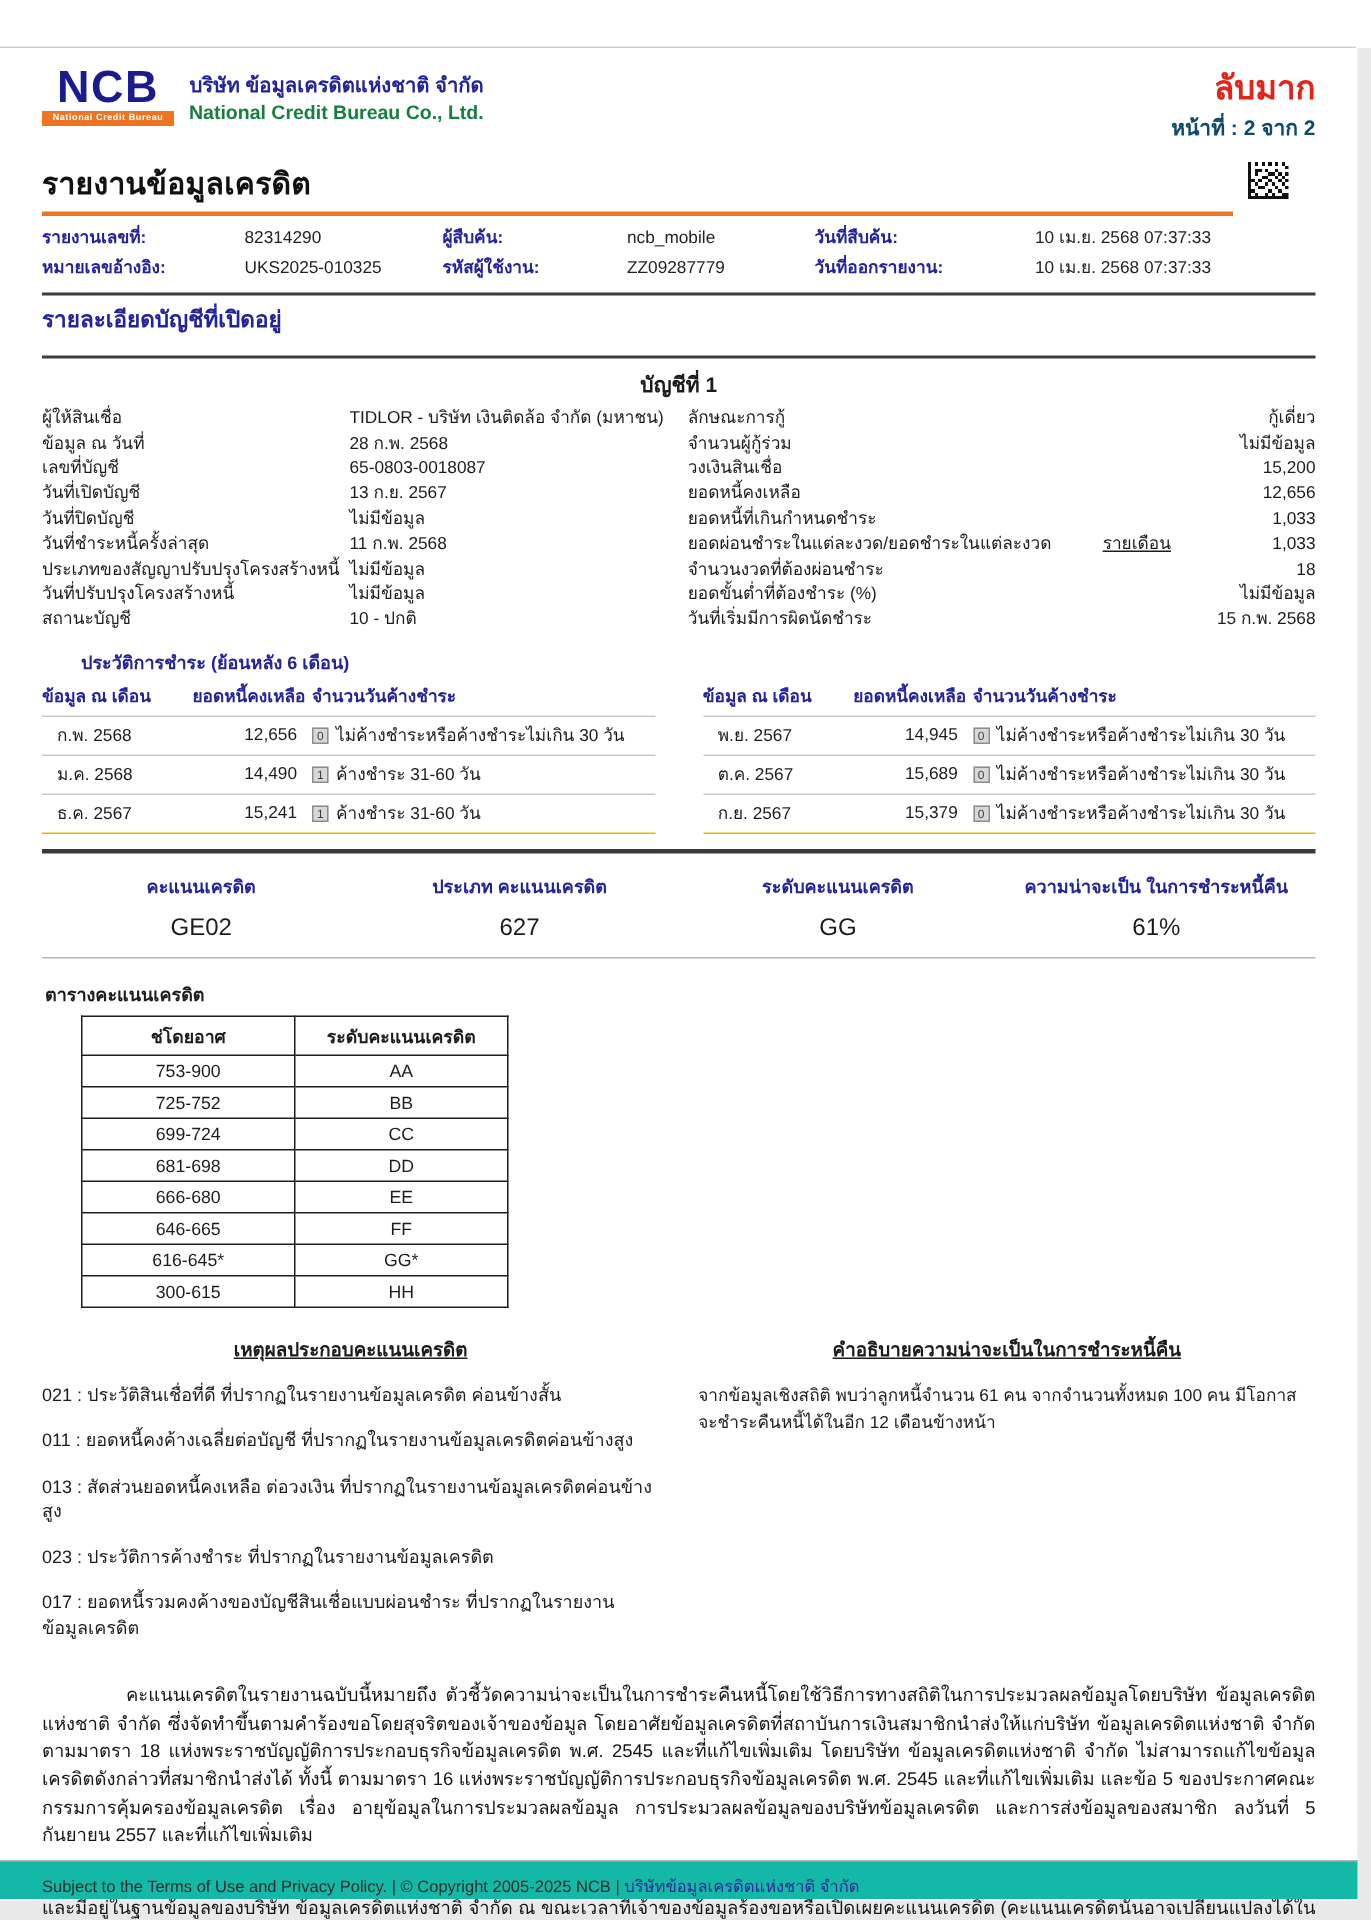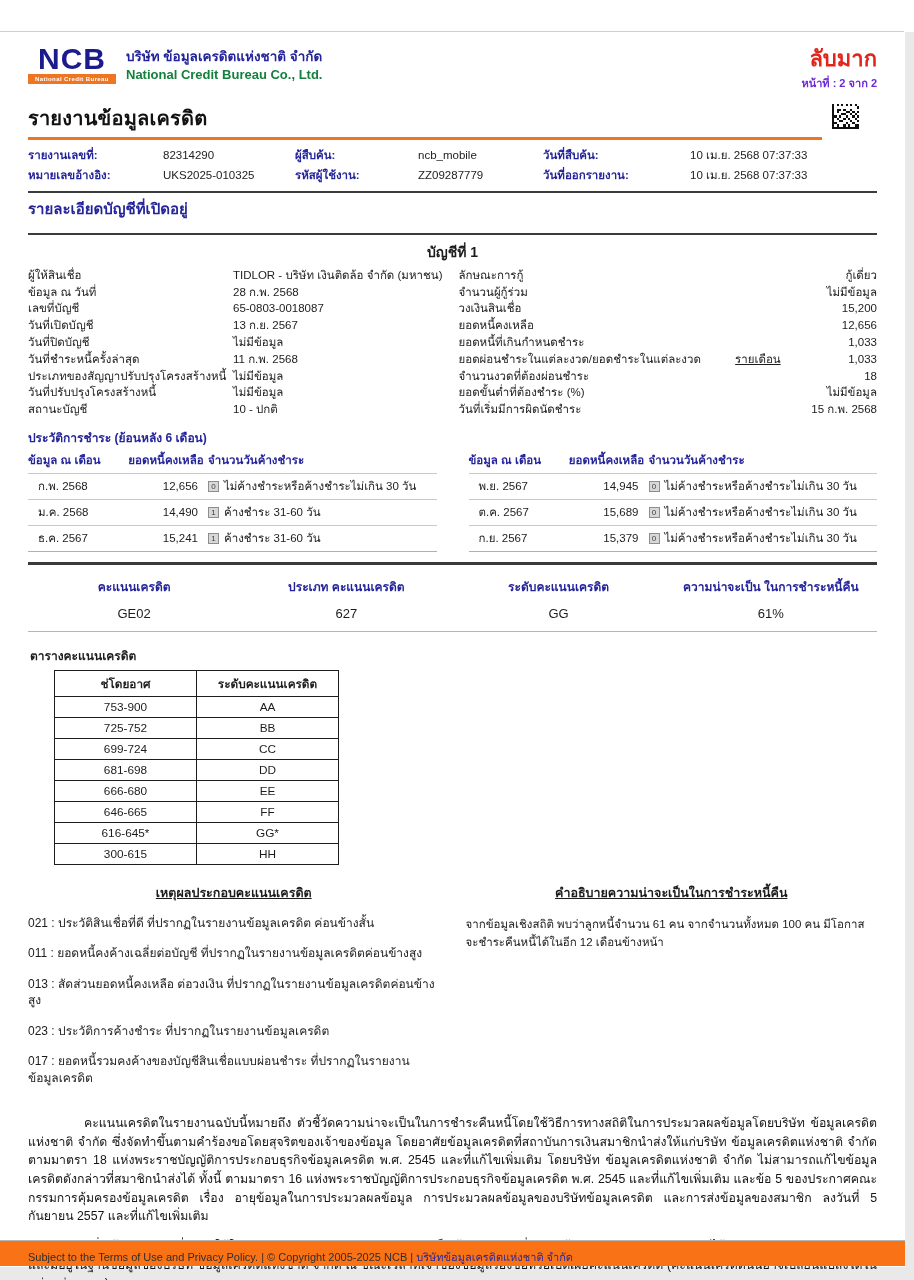--- a/index.html
+++ b/index.html
@@ -10,26 +10,26 @@
   .right-strip { position:absolute; top:32px; right:0; width:9px; bottom:0; background:#e9e9e9; }
   .bottom-strip { position:absolute; bottom:0; left:0; width:100%; height:13px; background:#e9e9e9; }
   .content { position:absolute; top:44px; left:0; width:905px; padding:0 28px 0 28px; }
 
   
   .hdr { display:flex; justify-content:space-between; align-items:flex-start; }
   .logo-block { display:flex; gap:10px; align-items:flex-start; }
   .logo { display:flex; flex-direction:column; width:88px; }
   .logo-ncb { font-size:30px; font-weight:bold; color:#1b1b8e; letter-spacing:1px; line-height:30px; text-align:center; }
   .logo-banner { background:#ee7623; color:#ffffff; font-size:6px; font-weight:bold; text-align:center; padding:2px 0; letter-spacing:.4px; }
-  .company { padding-top:3px; }
+  .company { padding-top:3px;text-align:right; }
   .co-th { color:#24249a; font-size:13.5px; font-weight:bold; line-height:1.45; }
   .co-en { color:#15803d; font-size:13px; font-weight:bold; }
   .conf-block { text-align:right; padding-top:2px; }
   .confidential { color:#e2241b; font-size:22px; font-weight:bold; line-height:1.2; }
-  .page-no { color:#6d28d9; font-size:11px; font-weight:bold; margin-top:2px;margin-left:20px; }
+  .page-no { color:#0c4a6e; font-size:14px; font-weight:bold; margin-top:2px;margin-left:20px; }
 
   
   .title-row { position:relative; margin-top:10px; }
   h1.rpt-title { font-size:20px; font-weight:bold; color:#111; letter-spacing:.2px; }
   .orange-line { height:3px; background:#ee7623; margin-top:3px; width:calc(100% - 55px); }
   .barcode { position:absolute; right:18px; top:2px; }
 
   
   .meta-grid { display:grid; grid-template-columns:135px 132px 123px 125px 147px 1fr; row-gap:3px; font-size:11.5px; margin-top:7px; line-height:1.45; }
   .meta-label { color:#24249a; font-weight:bold; }
@@ -43,58 +43,58 @@
   .account-grid { display:flex; gap:12px; font-size:11.5px; }
   .acct-col { flex:1 1 50%; }
   .acct-row { display:flex; line-height:16.8px; }
   .acct-col.left .acct-label { flex:0 0 205px; }
   .acct-col.left .acct-value { flex:1; }
   .acct-col.right .acct-label { flex:1; }
   .acct-col.right .acct-value { text-align:left; white-space:nowrap; padding-left:8px; }
   .u { text-decoration:underline;margin-left:31px; }
 
   
-  .hist-title { color:#24249a; font-weight:bold; font-size:12px; margin-top:10px; }
+  .hist-title { color:#24249a; font-weight:bold; font-size:12px; margin-top:10px;margin-left:26px; }
   .hist-tables { display:grid; grid-template-columns:1fr 1fr; column-gap:32px; margin-top:2px; }
   .hist-head, .hist-row { display:grid; grid-template-columns:96px 84px 1fr; font-size:11.5px; align-items:center; }
   .hist-head { color:#24249a; font-weight:bold; padding:2px 0 4px 0; }
   .hist-head .hh-bal { text-align:center; }
   .hist-row { border-top:1px solid #c9c9c9; padding:3.5px 0; }
   .hist-table .hist-row:last-child { border-bottom:1px solid #eab308; }
   .hr-month { padding-left:10px; }
   .hr-bal { text-align:right; padding-right:10px; }
   .hr-status { display:flex; align-items:center; gap:5px; }
   .dq { display:inline-flex; width:11px; height:11px; background:#d8d8d8; border:1px solid #8d8d8d; font-size:8px; color:#3d3d3d; align-items:center; justify-content:center; flex:0 0 11px; }
 
   .thick-line { height:3px; background:#3a3a3a; margin-top:10px; }
 
   
   .score-grid { display:grid; grid-template-columns:1fr 1fr 1fr 1fr; text-align:center; }
   .score-grid .sc-h { color:#24249a; font-weight:bold; font-size:12px; padding:12px 0 10px 0; }
-  .score-grid .sc-v { font-size:13px; padding-bottom:10px; }
+  .score-grid .sc-v { font-size:16px; padding-bottom:10px; }
   .thin-line { height:1px; background:#b5b5b5; }
 
   
   .score-table-title { font-weight:bold; font-size:12px; margin:14px 0 5px 2px; }
   table.score-table { border-collapse:collapse; margin-left:26px; }
   table.score-table th, table.score-table td { border:1.6px solid #1d1d1d; width:142px; text-align:center; font-size:11.8px; padding:3px 0; height:20px; }
   table.score-table th { font-weight:bold; }
 
   
   .reasons-row { display:grid; grid-template-columns:1fr 1fr; column-gap:26px; margin-top:18px; }
   .block-title { font-size:12.5px; font-weight:bold; text-decoration:underline; margin-bottom:12px;text-align:center; }
   .reason { font-size:12px; margin-bottom:13.5px; line-height:1.4; }
   .prob-text { font-size:11.5px; line-height:1.6; padding-right:10px; }
 
   
   .paras { margin-top:14px; }
   .paras p { font-size:12.3px; line-height:1.52; text-align:justify; text-indent:56px; margin-bottom:11px; color:#151515; }
 
   
-  .footer { position:absolute; left:0; bottom:14px; width:905px; border-top:1px solid #b5b5b5; padding:7px 28px 0 28px; font-size:11px; color:#2e2e2e; background:#f97316; }
+  .footer { position:absolute; left:0; bottom:14px; width:905px; border-top:1px solid #b5b5b5; padding:7px 28px 0 28px; font-size:11px; color:#2e2e2e; background:#14b8a6; }
   .footer-link { color:#2a2a9b; }
 </style>
 </head>
 <body>
 
 <div class="page">
   <div class="top-hairline"></div>
   <div class="right-strip"></div>
   <div class="bottom-strip"></div>
 

